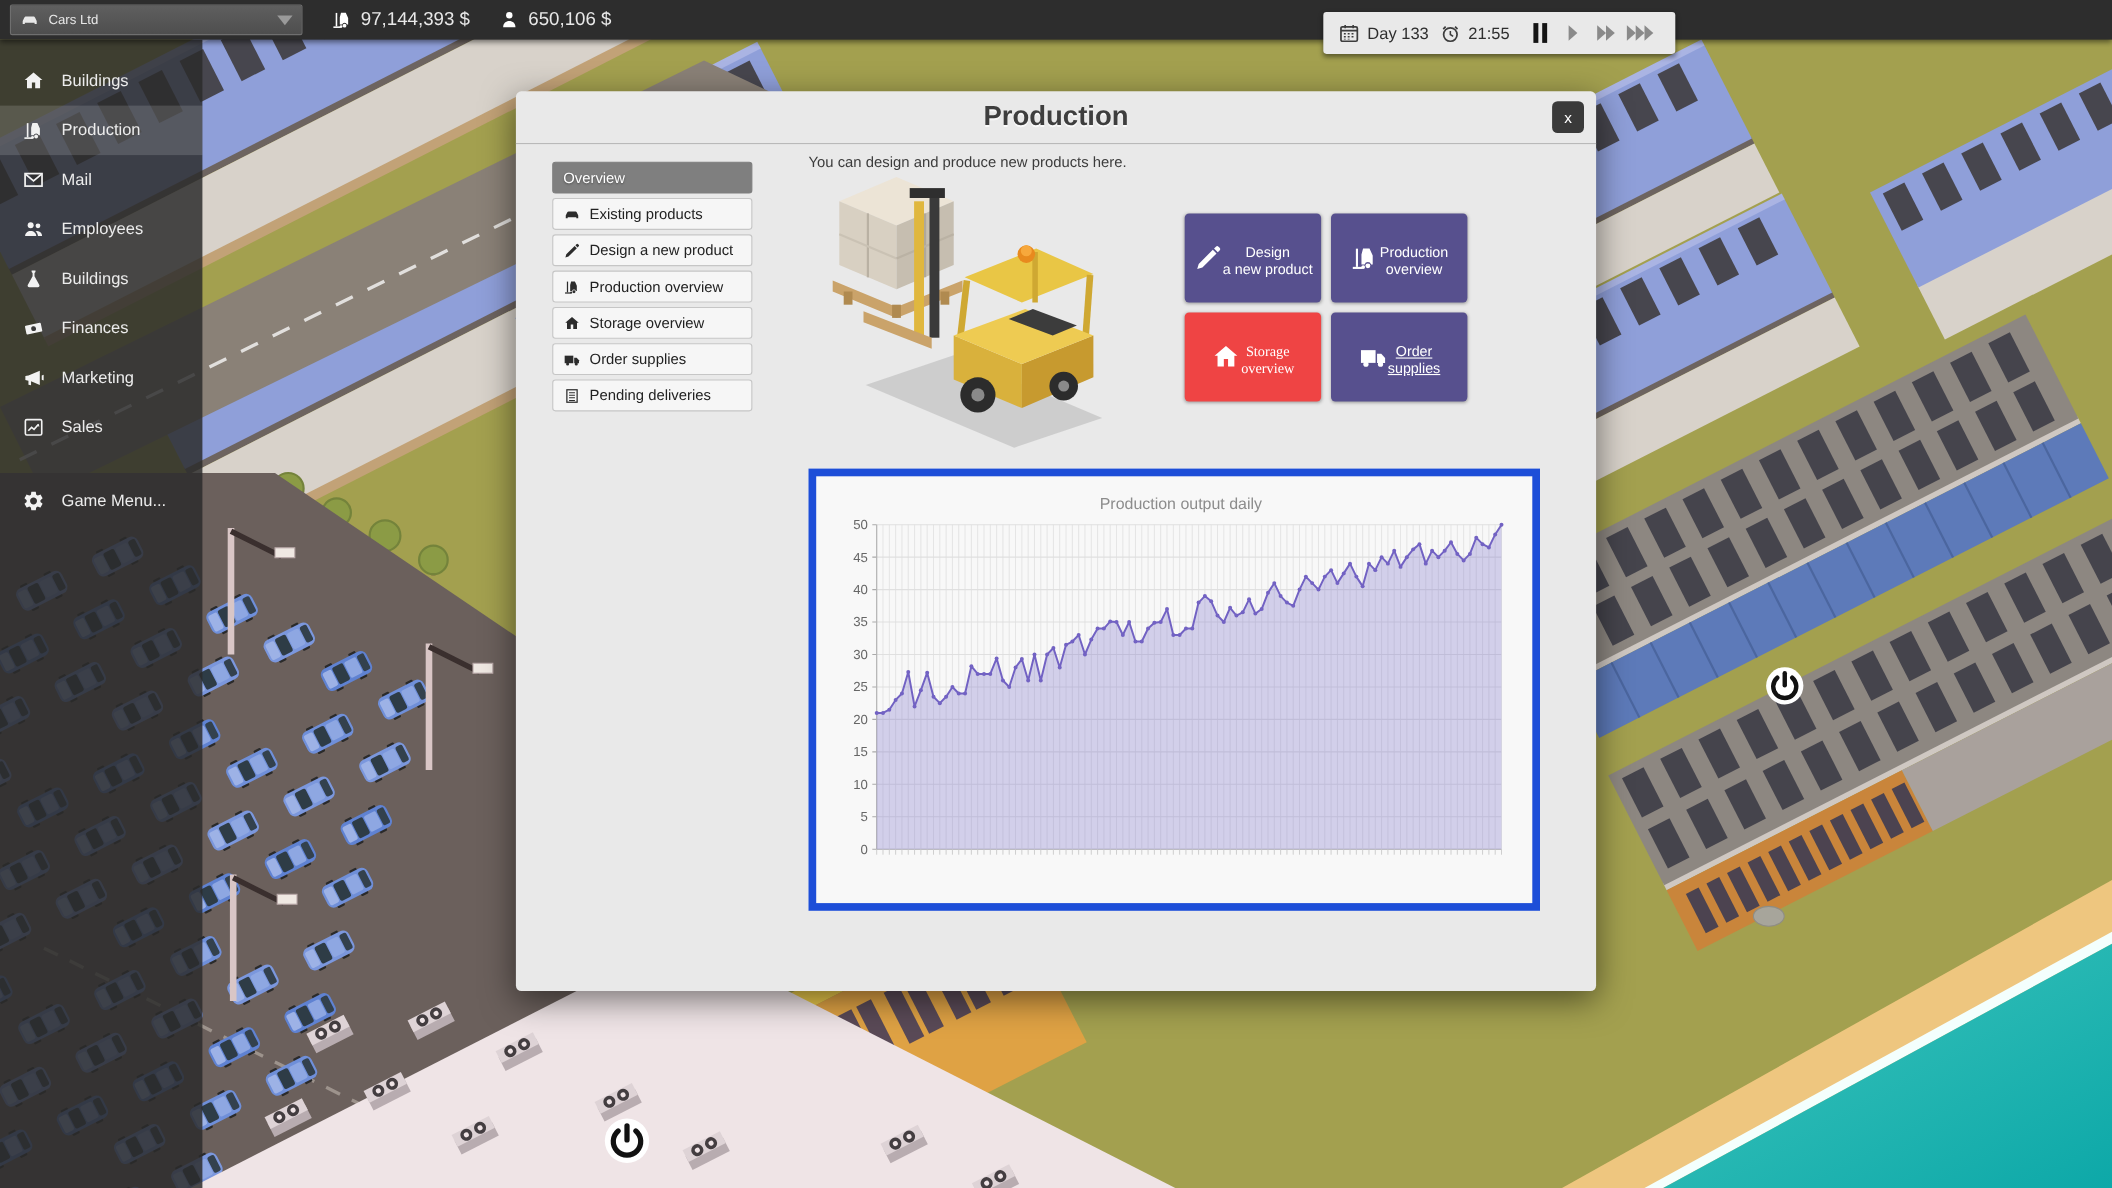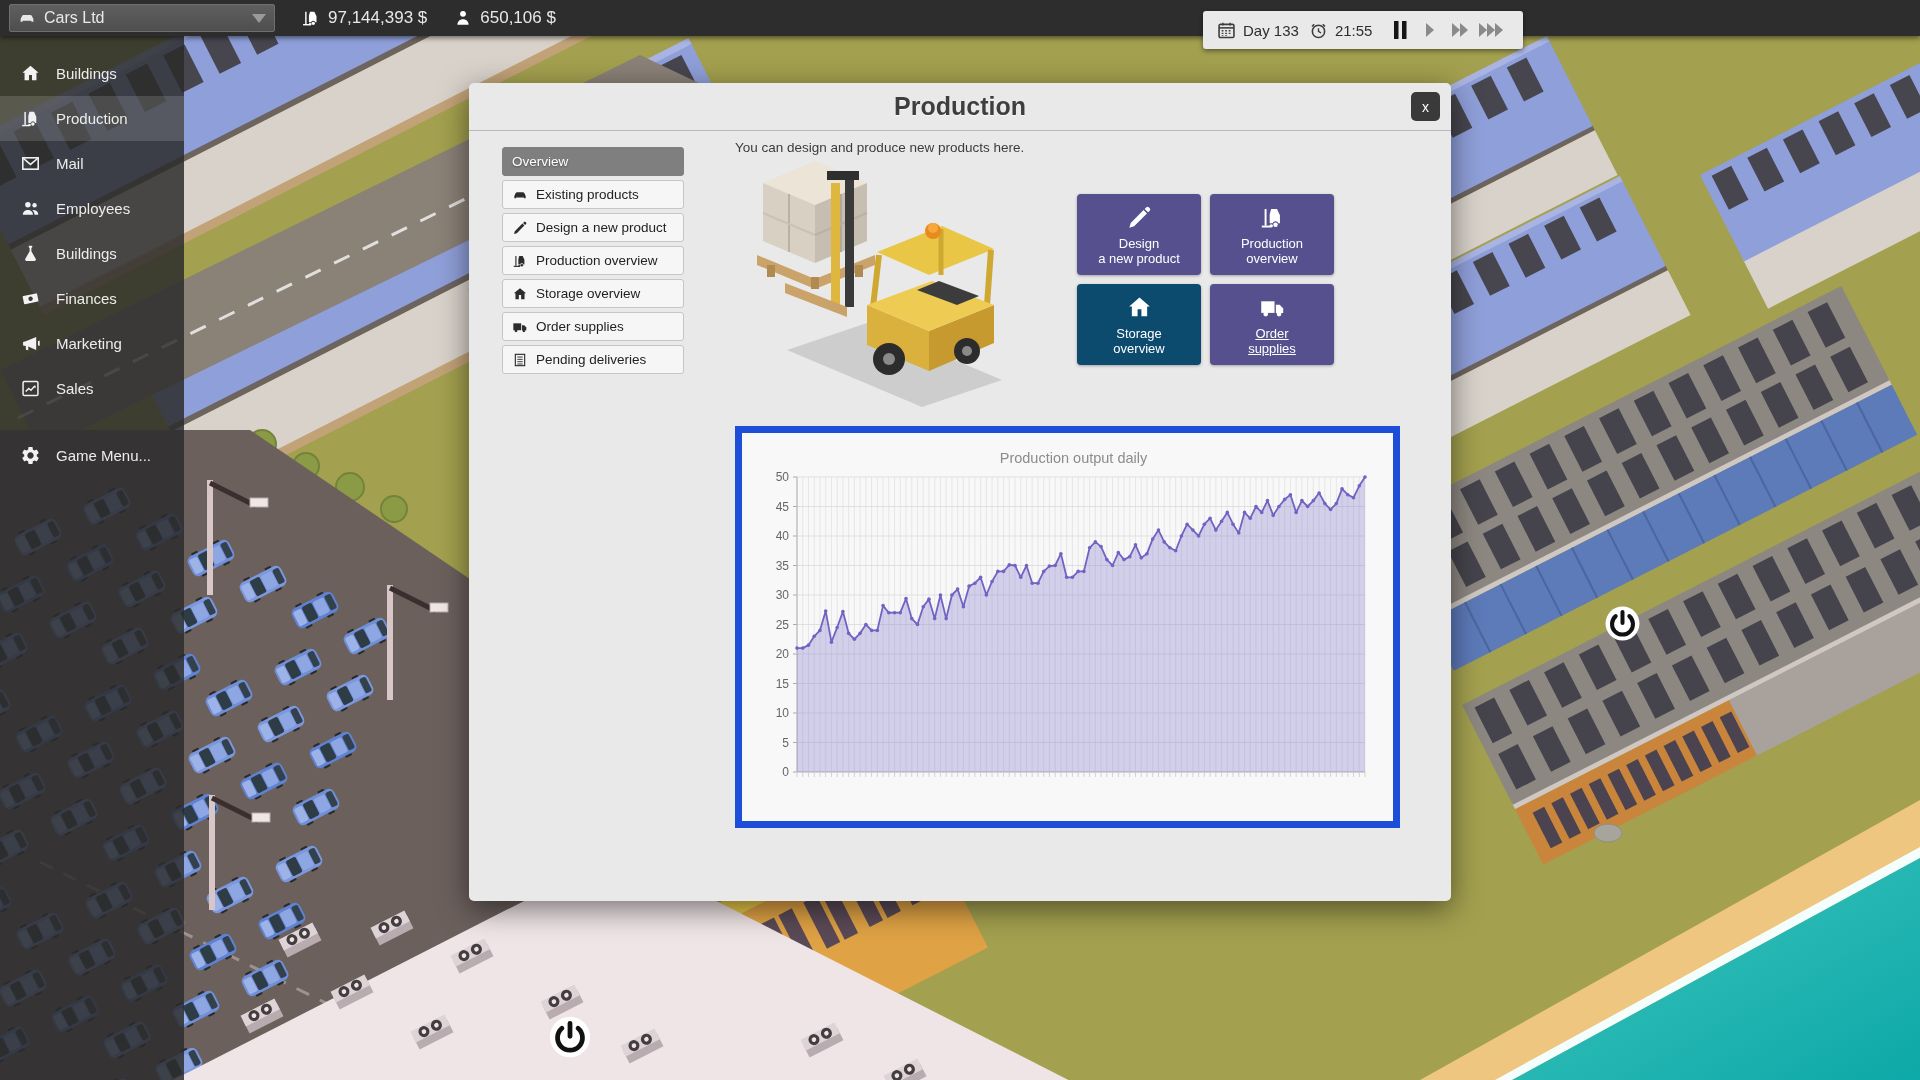--- a/index.html
+++ b/index.html
@@ -5,21 +5,21 @@
   html,body{margin:0;padding:0;}
   body{width:1920px;height:1080px;overflow:hidden;position:relative;
        font-family:"Liberation Sans",sans-serif;background:#a3a04f;}
   
   #city{position:absolute;left:0;top:0;width:1920px;height:1080px;}
   
   #topbar{position:absolute;left:0;top:0;width:1920px;height:36px;background:#2d2d2d;
           box-shadow:0 2px 5px rgba(0,0,0,.5);z-index:30;display:flex;align-items:center;color:#e8e8e8;}
   #company-dropdown{margin-left:9px;width:248px;height:26px;background:linear-gradient(#5f5f5f,#4e4e4e);
           border:1px solid #6f6f6f;border-radius:2px;display:flex;align-items:center;padding:0 8px;cursor:pointer;}
-  #company-dropdown .lbl{flex:1;font-size:16px;margin-left:8px;}
+  #company-dropdown .lbl{flex:1;font-size:12px;margin-left:8px;}
   .ddtri{width:0;height:0;border-left:7px solid transparent;border-right:7px solid transparent;border-top:9px solid #9a9a9a;}
   .stat{display:flex;margin-left:26px;font-size:17px;}
   .stat svg{margin-right:7px;}
   
   #time-panel{position:absolute;left:1203px;top:11px;width:312px;height:38px;background:#e9e9e9;
           border-radius:3px;box-shadow:0 2px 5px rgba(0,0,0,.45);z-index:40;display:flex;align-items:center;
           color:#2e2e2e;font-size:15px;padding:0 4px;text-align:right;}
   #time-panel .seg{display:flex;align-items:center;margin-left:9px;}
   #time-panel .seg svg{margin-right:6px;}
   .tbtn{width:30px;height:28px;display:flex;align-items:center;justify-content:center;cursor:pointer;border-radius:3px;}
@@ -41,21 +41,21 @@
   #dialog-close{position:absolute;right:11px;top:9px;width:29px;height:29px;background:#3a3a3a;border-radius:5px;
           color:#fff;font-size:14px;display:flex;align-items:center;justify-content:center;cursor:pointer;}
   #dialog-divider{position:absolute;left:0;top:47px;width:100%;height:1px;background:#b9b9b9;}
   #dialog-desc{position:absolute;left:266px;top:57px;font-size:13.5px;color:#3c3c3c;}
   #tab-list{position:absolute;left:33px;top:64px;width:182px;}
   .tab{height:29px;margin-bottom:4px;display:flex;align-items:center;padding:0 9px;border-radius:3px;
           background:#f6f6f6;border:1px solid #c6c6c6;font-size:13.5px;color:#222;cursor:pointer;box-sizing:border-box;}
   .tab svg{margin-right:8px;}
   .tab.active{background:#7f7f7f;border-color:#7f7f7f;color:#fff;text-shadow:0 1px 2px rgba(0,0,0,.4);}
   #action-grid{position:absolute;left:608px;top:111px;width:260px;display:flex;flex-wrap:wrap;gap:9px;}
-  .action-btn{width:124px;height:81px;border-radius:4px;color:#fff;display:flex;flex-direction:column;
+  .action-btn{width:124px;height:81px;border-radius:4px;color:#fff;display:flex;flex-direction:row;
           align-items:center;justify-content:center;cursor:pointer;box-shadow:0 1px 3px rgba(0,0,0,.3);}
   .action-btn .t{font-size:13px;line-height:15px;text-align:center;margin-top:5px;}
   #chart-panel{position:absolute;left:266px;top:343px;width:665px;height:402px;background:#f8f8f8;
           border:7px solid #1d4ed8;box-sizing:border-box;}
   #forklift-art{position:absolute;left:258px;top:72px;}
   .picon{position:absolute;z-index:5;cursor:pointer;}
 </style>
 </head>
 <body>
 
@@ -1280,21 +1280,21 @@
       </div>
       <div class="action-btn" style="background: rgb(87, 80, 142);">
         <svg width="27" height="27" style="color: rgb(255, 255, 255);">
           <use href="#icon-forklift"></use>
         </svg>
         <div class="t">
           <div>Production</div>
           <div>overview</div>
         </div>
       </div>
-      <div class="action-btn" style="background: #0c4a6e;">
+      <div class="action-btn" style="background: #ef4444; font-family: Liberation Serif, serif;">
         <svg width="27" height="27" style="color: rgb(255, 255, 255);">
           <use href="#icon-house"></use>
         </svg>
         <div class="t">
           <div>Storage</div>
           <div>overview</div>
         </div>
       </div>
       <div class="action-btn" style="background: rgb(87, 80, 142); text-decoration: underline;">
         <svg width="27" height="27" style="color: rgb(255, 255, 255);">

